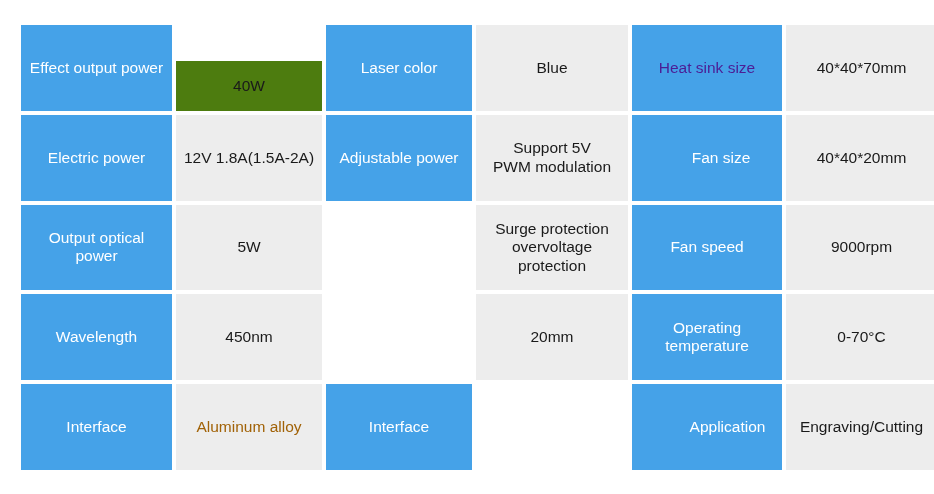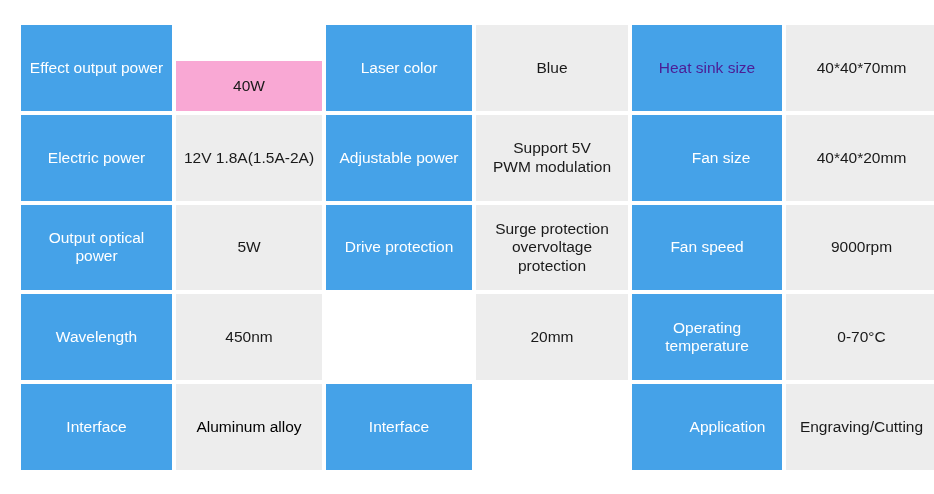--- a/index.html
+++ b/index.html
@@ -56,21 +56,21 @@
     white-space: pre-line;
   }
 </style>
 </head>
 <body style="background: rgb(255, 255, 255);">
 
 <div id="spec-table">
     <div class="cell label" style="grid-area: 1 / 1; background: rgb(69, 162, 232); color: rgb(255, 255, 255);">
       <span class="txt">Effect output power</span>
     </div>
-    <div class="cell value" style="grid-area: 1 / 2; background: #f9a8d4; color: rgb(26, 26, 26); margin-top: 36px;">
+    <div class="cell value" style="grid-area: 1 / 2; background: #4d7c0f; color: rgb(26, 26, 26); margin-top: 36px;">
       <span class="txt">40W</span>
     </div>
     <div class="cell label" style="grid-area: 1 / 3; background: rgb(69, 162, 232); color: rgb(255, 255, 255);">
       <span class="txt">Laser color</span>
     </div>
     <div class="cell value" style="grid-area: 1 / 4; background: rgb(237, 237, 237); color: rgb(26, 26, 26);">
       <span class="txt">Blue</span>
     </div>
     <div class="cell label" style="grid-area: 1 / 5; background: rgb(69, 162, 232); color: #4c1d95;">
       <span class="txt">Heat sink size</span>
@@ -96,23 +96,20 @@
     </div>
     <div class="cell value" style="grid-area: 2 / 6; background: rgb(237, 237, 237); color: rgb(26, 26, 26);">
       <span class="txt">40*40*20mm</span>
     </div>
     <div class="cell label" style="grid-area: 3 / 1; background: rgb(69, 162, 232); color: rgb(255, 255, 255);">
       <span class="txt">Output optical power</span>
     </div>
     <div class="cell value" style="grid-area: 3 / 2; background: rgb(237, 237, 237); color: rgb(26, 26, 26);">
       <span class="txt">5W</span>
     </div>
-    <div class="cell label" style="grid-area: 3 / 3; background: rgb(69, 162, 232); color: rgb(255, 255, 255);">
-      <span class="txt">Drive protection</span>
-    </div>
     <div class="cell value" style="grid-area: 3 / 4; background: rgb(237, 237, 237); color: rgb(26, 26, 26);">
       <span class="txt">Surge protection
 overvoltage protection</span>
     </div>
     <div class="cell label" style="grid-area: 3 / 5; background: rgb(69, 162, 232); color: rgb(255, 255, 255);">
       <span class="txt">Fan speed</span>
     </div>
     <div class="cell value" style="grid-area: 3 / 6; background: rgb(237, 237, 237); color: rgb(26, 26, 26);">
       <span class="txt">9000rpm</span>
     </div>
@@ -127,21 +124,21 @@
     </div>
     <div class="cell label" style="grid-area: 4 / 5; background: rgb(69, 162, 232); color: rgb(255, 255, 255);">
       <span class="txt">Operating temperature</span>
     </div>
     <div class="cell value" style="grid-area: 4 / 6; background: rgb(237, 237, 237); color: rgb(26, 26, 26);">
       <span class="txt">0-70°C</span>
     </div>
     <div class="cell label" style="grid-area: 5 / 1; background: rgb(69, 162, 232); color: rgb(255, 255, 255);">
       <span class="txt">Interface</span>
     </div>
-    <div class="cell value" style="grid-area: 5 / 2; background: rgb(237, 237, 237); color: #000000;">
+    <div class="cell value" style="grid-area: 5 / 2; background: rgb(237, 237, 237); color: #a16207;">
       <span class="txt">Aluminum alloy</span>
     </div>
     <div class="cell label" style="grid-area: 5 / 3; background: rgb(69, 162, 232); color: rgb(255, 255, 255);">
       <span class="txt">Interface</span>
     </div>
     <div class="cell label" style="grid-area: 5 / 5; background: rgb(69, 162, 232); color: rgb(255, 255, 255); padding-left: 47px;">
       <span class="txt">Application</span>
     </div>
     <div class="cell value" style="grid-area: 5 / 6; background: rgb(237, 237, 237); color: rgb(26, 26, 26);">
       <span class="txt">Engraving/Cutting</span>

